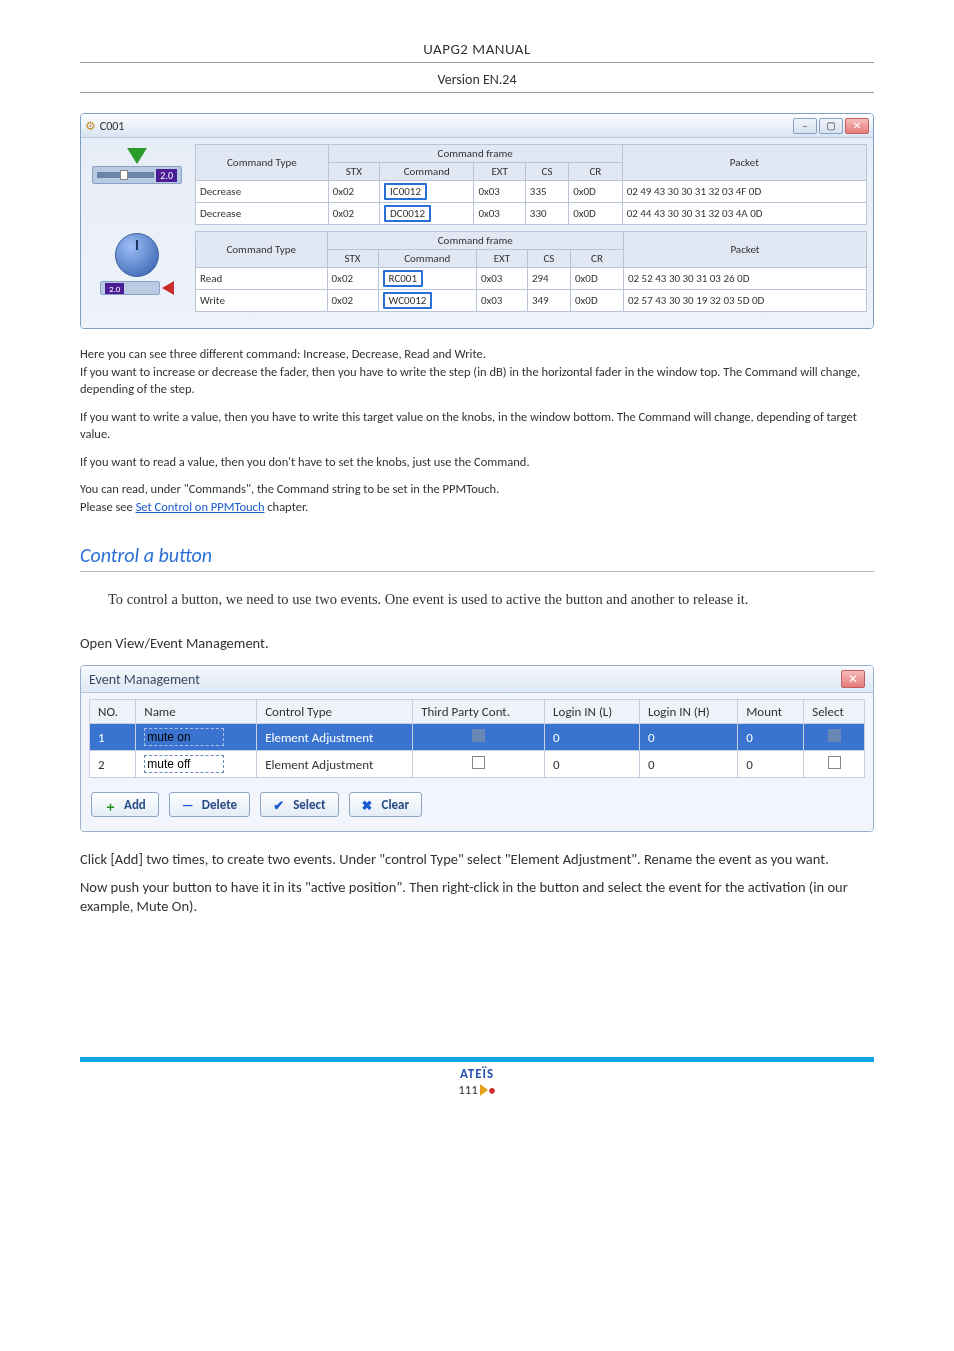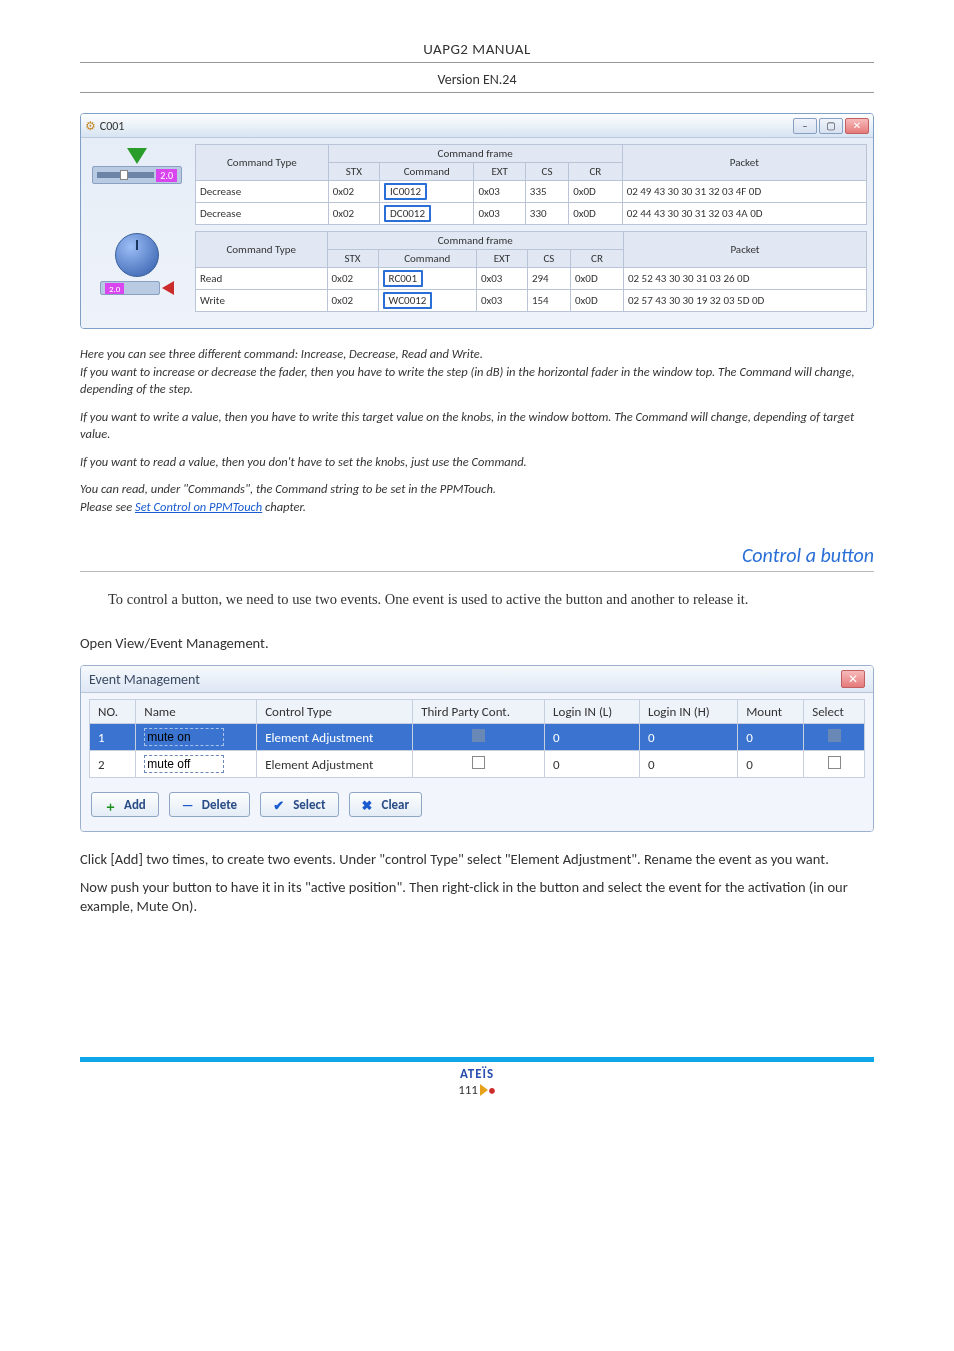--- a/index.html
+++ b/index.html
@@ -77,21 +77,21 @@
     border-top: 16px solid #2a9c2a;
     margin-top: 4px;
   }
   .slider-fake {
     display:flex; align-items:center; gap:2px;
     background:#b9cbe3; border:1px solid #8aa0c2; border-radius:2px;
     width: 90px; height: 18px; padding: 0 4px; font-size:10px;
   }
   .slider-track { flex:1; height:6px; background:#6c85a6; position:relative; }
   .slider-thumb { position:absolute; top:-2px; left:40%; width:8px; height:10px; background:#fff; border:1px solid #888; }
-  .slider-val { background:#d946ef; color:#fff; padding:0 4px; font-size:10px; }
+  .slider-val { background:#4c1d95; color:#fff; padding:0 4px; font-size:10px; }
 
   .knob {
     width: 44px; height: 44px;
     border-radius: 50%;
     background: radial-gradient(circle at 35% 30%, #9dbef7, #2e5aa8);
     border: 1px solid #3a5f9a;
     position: relative;
     margin-top: 2px;
   }
   .knob::after {
@@ -134,37 +134,35 @@
     padding: 2px;
   }
   .circled {
     border: 2px solid #2a6fd8;
     border-radius: 1px;
     padding: 0 4px;
     display: inline-block;
   }
 
   .caption {
-    font-style: italic;
     font-size: 12.5px;
     color: #333;
     line-height: 1.4;
     margin: 6px 0 10px 0;
   }
   .caption a, .link { color: #1a5bd0; text-decoration: underline; }
 
   .section-title {
     color: #2a6fd8;
     font-style: italic;
     font-size: 20px;
     border-bottom: 1px solid #bbb;
     padding-bottom: 4px;
     margin: 28px 0 18px 0;
     font-weight: normal;
-    text-align: right;
   }
   .body-text { font-size: 14.5px; line-height: 1.35; margin: 8px 0; }
 
   
   .em-win {
     border: 1px solid #9ab0cd;
     border-radius: 4px;
     background: #edf2f9;
     overflow: hidden;
     margin: 12px 0 18px 0;
@@ -337,21 +335,21 @@
               <td>0x03</td>
               <td>294</td>
               <td>0x0D</td>
               <td>02 52 43 30 30 31 03 26 0D</td>
             </tr>
             <tr>
               <td>Write</td>
               <td>0x02</td>
               <td><span class="circled">WC0012</span></td>
               <td>0x03</td>
-              <td>154</td>
+              <td>349</td>
               <td>0x0D</td>
               <td>02 57 43 30 30 19 32 03 5D 0D</td>
             </tr>
           </tbody>
             </table>
         </div>
       </div>
 
     </div>
   </div>

